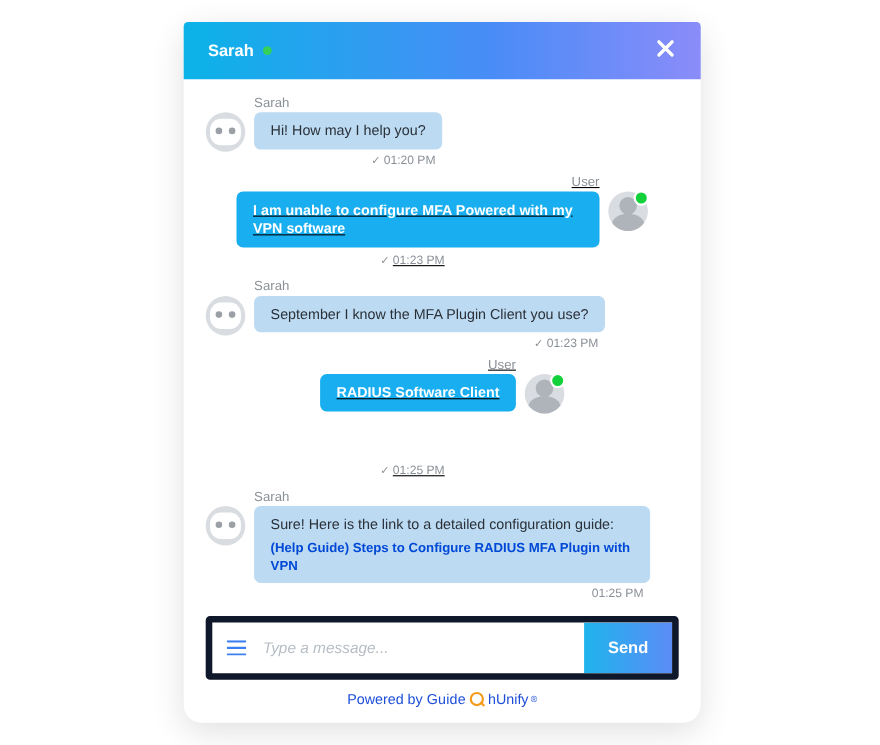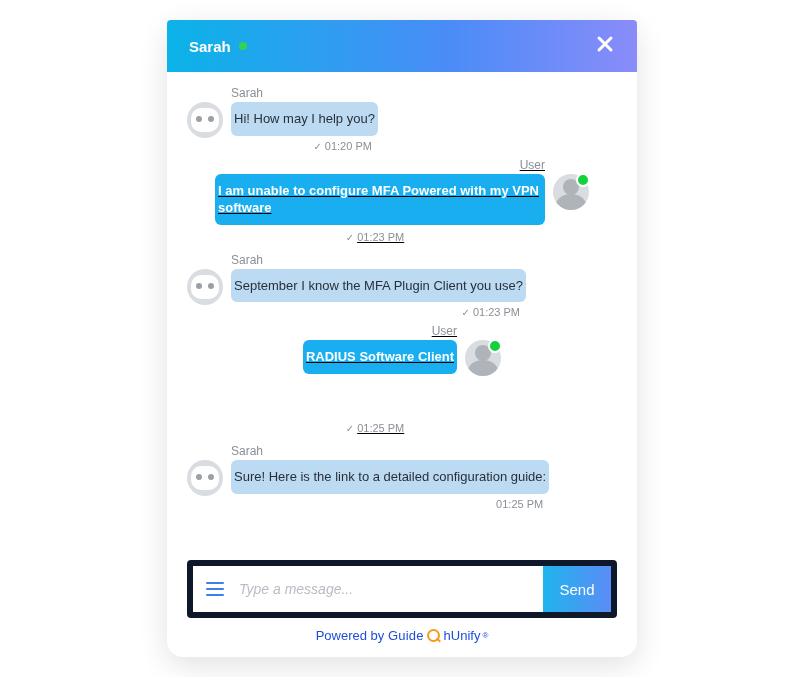--- a/index.html
+++ b/index.html
@@ -27,40 +27,40 @@
   .user-av .online{position:absolute;top:-1px;right:-1px;width:10px;height:10px;border-radius:50%;background:#12d13a;border:2px solid #fff;}
   .bot-head{width:28px;height:24px;background:#fff;border-radius:10px;position:relative;}
   .bot-head:before,.bot-head:after{content:"";position:absolute;width:6px;height:6px;background:#9aa0a6;border-radius:50%;top:8px;}
   .bot-head:before{left:5px;} .bot-head:after{right:5px;}
   .user-sil{width:36px;height:36px;position:relative;overflow:hidden;border-radius:50%;}
   .user-sil:before{content:"";position:absolute;width:16px;height:16px;background:#aeb4ba;border-radius:50%;left:10px;top:5px;}
   .user-sil:after{content:"";position:absolute;width:30px;height:22px;background:#aeb4ba;border-radius:50% 50% 0 0;left:3px;top:20px;}
   .col{display:flex;flex-direction:column;max-width:330px;}
   .row.user .col{align-items:flex-end;}
   .sender{font-size:12px;color:#8a9097;margin-bottom:2px;}
-  .bubble{padding:8px 3px;border-radius:6px;font-size:13px;line-height:1.35;}
+  .bubble{padding:8px 15px;border-radius:6px;font-size:13px;line-height:1.35;}
   .bubble.bot-b{background:#bcdaf2;color:#2a3038;}
   .bubble.user-b{background:#18aef0;color:#fff;font-weight:600;}
   .bubble .link{color:#0048d6;font-weight:600;font-size:12px;display:block;margin-top:4px;}
   .ts{font-size:11px;color:#8a9097;margin-top:4px;}
   .ts .tick{display:inline-block;margin-right:3px;font-size:10px;}
   .row.user .ts{align-self:flex-end;margin-right:6px;}
   .row.bot .ts{align-self:flex-end;margin-right:6px;}
   .ts-left{align-self:flex-start !important;margin-left:6px;}
   .input-area{
     margin:10px 20px 10px 20px;height:46px;border:6px solid #0f172a;border-radius:4px;
     display:flex;align-items:center;overflow:hidden;
   }
   .hamburger{width:44px;display:flex;align-items:center;justify-content:center;cursor:pointer;}
   .hamburger svg{stroke:#3c7ff0;}
   .msg-input{flex:1;border:none;outline:none;font-size:14px;color:#666;font-style:italic;background:transparent;}
   .msg-input::placeholder{color:#b7bdc4;font-style:italic;}
   .send-btn{
-    width:68px;height:100%;border:none;background:linear-gradient(90deg,#1fb4ed,#5b8cf6);
-    color:#fff;font-weight:400;font-size:15px;cursor:pointer;margin-left:40px;
+    width:80px;height:100%;border:none;background:linear-gradient(90deg,#1fb4ed,#5b8cf6);
+    color:#fff;font-weight:700;font-size:15px;cursor:pointer;margin-left:40px;
   }
   .footer{
     text-align:center;font-size:13px;color:#1d4ed8;padding-bottom:14px;
   }
   .su-logo{display:inline-flex;align-items:center;gap:2px;font-weight:400;}
   .su-sear{letter-spacing:0.2px;}
   .su-mag{display:inline-block;width:14px;height:14px;position:relative;margin:0 1px;}
   .su-mag:before{content:"";position:absolute;width:9px;height:9px;border:2px solid #f59b1c;border-radius:50%;left:0;top:0;}
   .su-mag:after{content:"";position:absolute;width:5px;height:2px;background:#f59b1c;transform:rotate(45deg);left:9px;top:10px;}
   .reg{font-size:8px;vertical-align:super;}
@@ -135,20 +135,21 @@
     </div>
 
     <div class="row bot">
       <div class="avatar bot-av">
           <div class="bot-head"></div>
         </div>
       <div class="col" style="max-width:360px;">
         <span class="sender">Sarah</span>
         <div class="bubble bot-b">
           <span>Sure! Here is the link to a detailed configuration guide:</span>
+          <a class="link">(Help Guide) Steps to Configure RADIUS MFA Plugin with VPN</a>
         </div>
         <span class="ts">01:25 PM</span>
       </div>
     </div>
 
   </div>
 
   <div class="input-area">
     <div class="hamburger">
       <svg width="18" height="14" viewBox="0 0 18 14">

